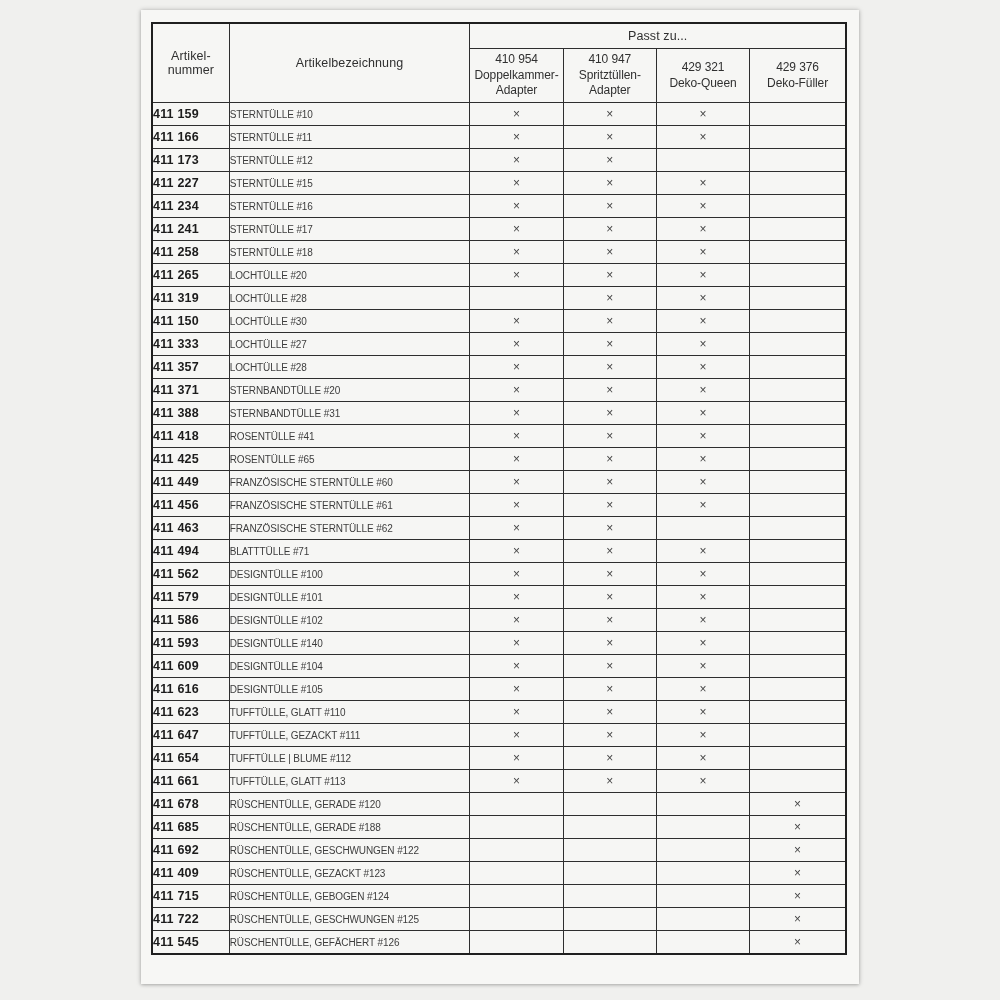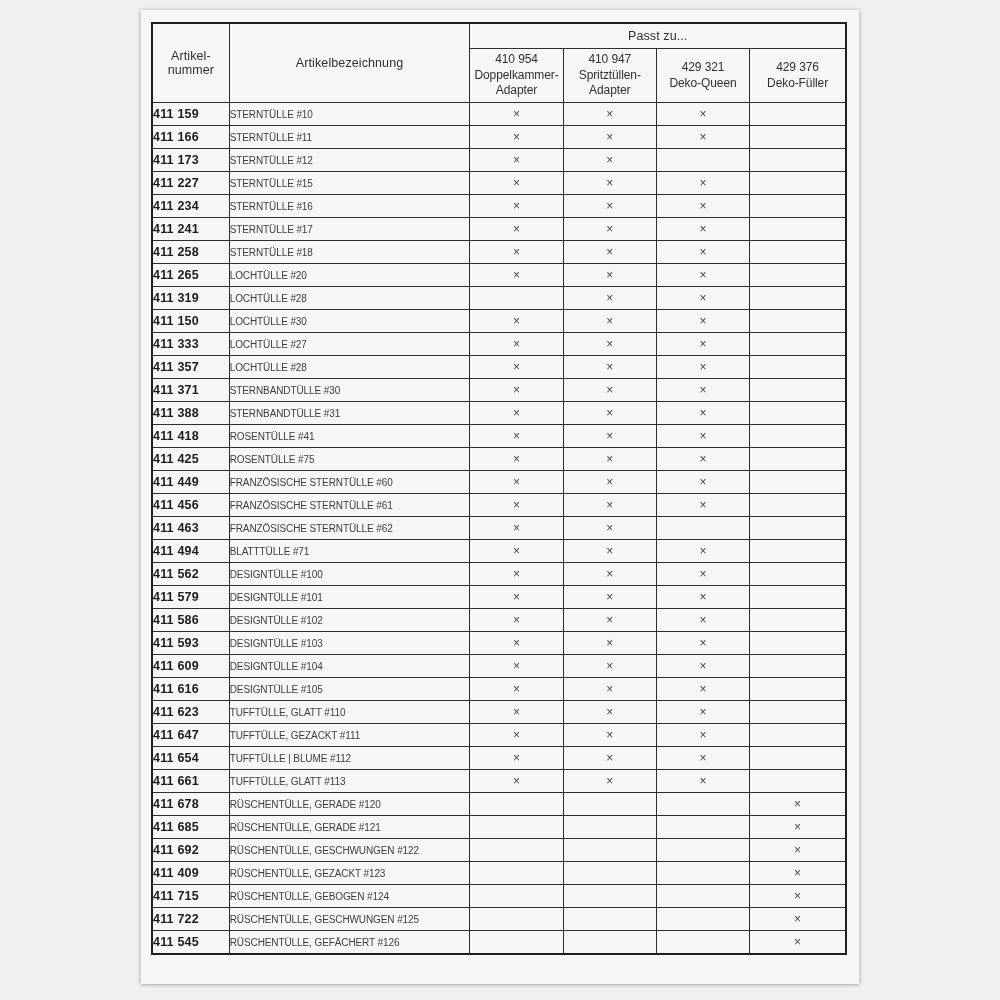--- a/index.html
+++ b/index.html
@@ -202,21 +202,21 @@
           <tr>
             <td class="cell-nr">411 357</td>
             <td class="cell-name">LOCHTÜLLE #28</td>
             <td class="cell-mark">×</td>
             <td class="cell-mark">×</td>
             <td class="cell-mark">×</td>
             <td class="cell-mark"></td>
           </tr>
           <tr>
             <td class="cell-nr">411 371</td>
-            <td class="cell-name">STERNBANDTÜLLE #30</td>
+            <td class="cell-name">STERNBANDTÜLLE #20</td>
             <td class="cell-mark">×</td>
             <td class="cell-mark">×</td>
             <td class="cell-mark">×</td>
             <td class="cell-mark"></td>
           </tr>
           <tr>
             <td class="cell-nr">411 388</td>
             <td class="cell-name">STERNBANDTÜLLE #31</td>
             <td class="cell-mark">×</td>
             <td class="cell-mark">×</td>
@@ -226,21 +226,21 @@
           <tr>
             <td class="cell-nr">411 418</td>
             <td class="cell-name">ROSENTÜLLE #41</td>
             <td class="cell-mark">×</td>
             <td class="cell-mark">×</td>
             <td class="cell-mark">×</td>
             <td class="cell-mark"></td>
           </tr>
           <tr>
             <td class="cell-nr">411 425</td>
-            <td class="cell-name">ROSENTÜLLE #75</td>
+            <td class="cell-name">ROSENTÜLLE #65</td>
             <td class="cell-mark">×</td>
             <td class="cell-mark">×</td>
             <td class="cell-mark">×</td>
             <td class="cell-mark"></td>
           </tr>
           <tr>
             <td class="cell-nr">411 449</td>
             <td class="cell-name">FRANZÖSISCHE STERNTÜLLE #60</td>
             <td class="cell-mark">×</td>
             <td class="cell-mark">×</td>
@@ -290,21 +290,21 @@
           <tr>
             <td class="cell-nr">411 586</td>
             <td class="cell-name">DESIGNTÜLLE #102</td>
             <td class="cell-mark">×</td>
             <td class="cell-mark">×</td>
             <td class="cell-mark">×</td>
             <td class="cell-mark"></td>
           </tr>
           <tr>
             <td class="cell-nr">411 593</td>
-            <td class="cell-name">DESIGNTÜLLE #103</td>
+            <td class="cell-name">DESIGNTÜLLE #140</td>
             <td class="cell-mark">×</td>
             <td class="cell-mark">×</td>
             <td class="cell-mark">×</td>
             <td class="cell-mark"></td>
           </tr>
           <tr>
             <td class="cell-nr">411 609</td>
             <td class="cell-name">DESIGNTÜLLE #104</td>
             <td class="cell-mark">×</td>
             <td class="cell-mark">×</td>
@@ -354,21 +354,21 @@
           <tr>
             <td class="cell-nr">411 678</td>
             <td class="cell-name">RÜSCHENTÜLLE, GERADE #120</td>
             <td class="cell-mark"></td>
             <td class="cell-mark"></td>
             <td class="cell-mark"></td>
             <td class="cell-mark">×</td>
           </tr>
           <tr>
             <td class="cell-nr">411 685</td>
-            <td class="cell-name">RÜSCHENTÜLLE, GERADE #121</td>
+            <td class="cell-name">RÜSCHENTÜLLE, GERADE #188</td>
             <td class="cell-mark"></td>
             <td class="cell-mark"></td>
             <td class="cell-mark"></td>
             <td class="cell-mark">×</td>
           </tr>
           <tr>
             <td class="cell-nr">411 692</td>
             <td class="cell-name">RÜSCHENTÜLLE, GESCHWUNGEN #122</td>
             <td class="cell-mark"></td>
             <td class="cell-mark"></td>

